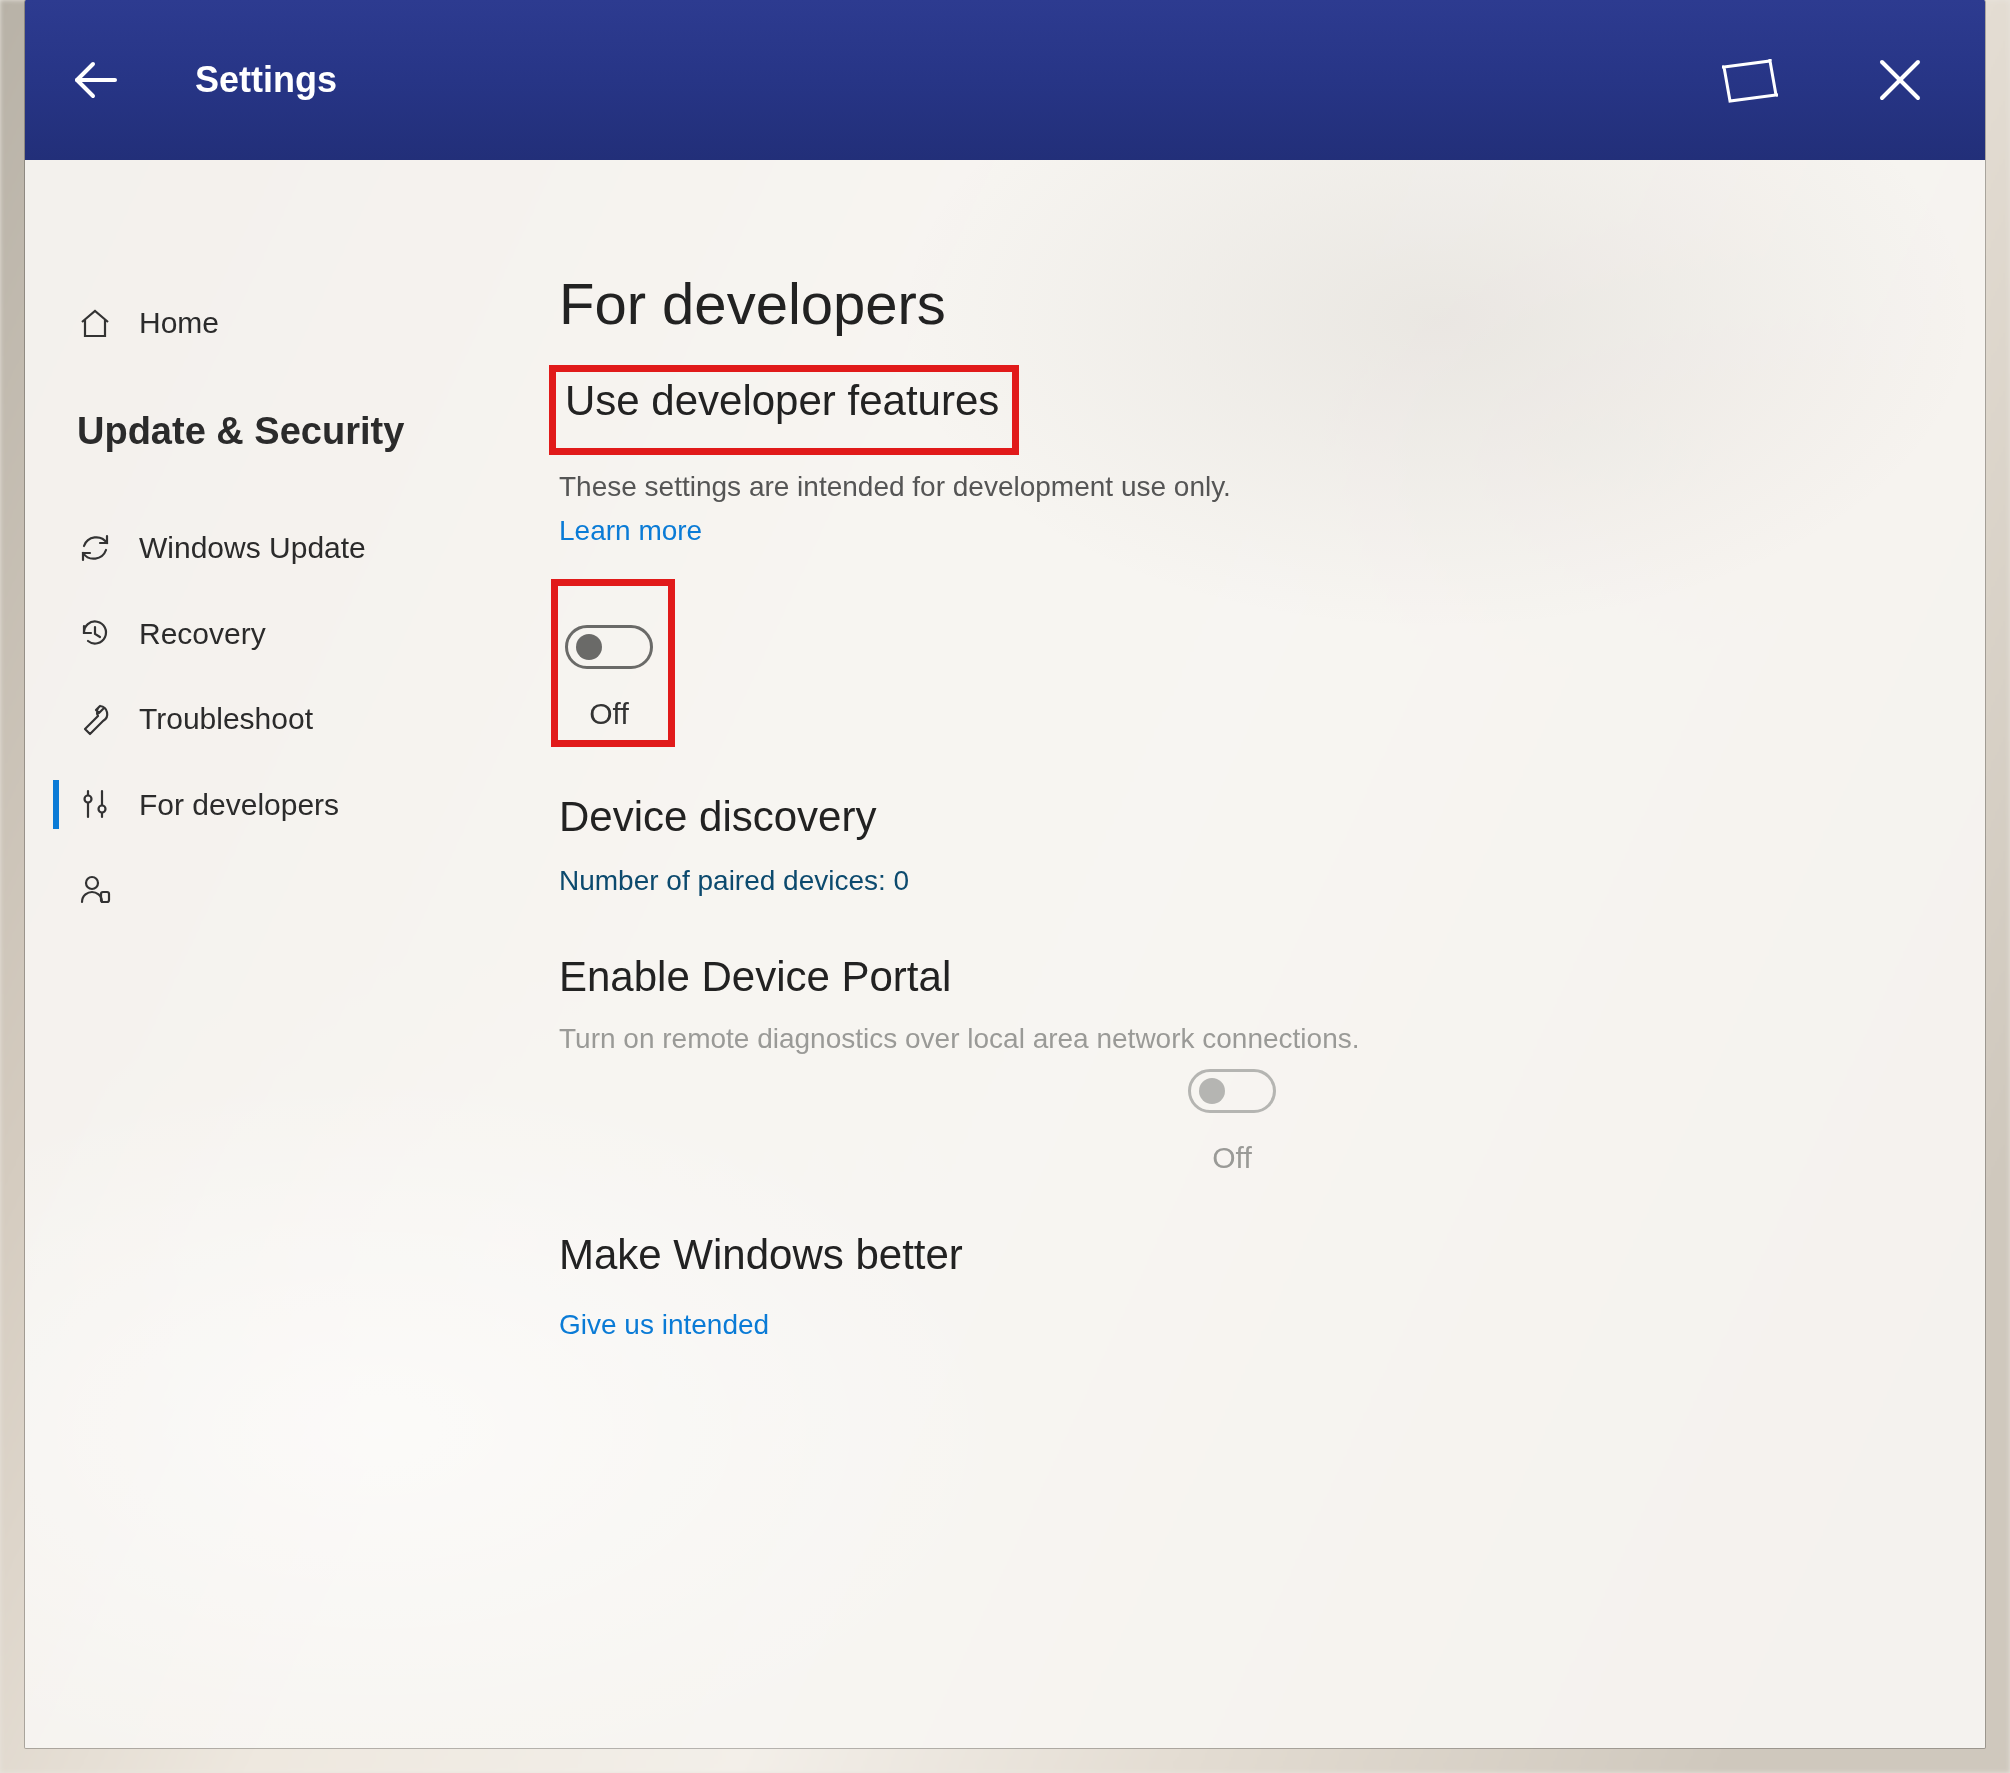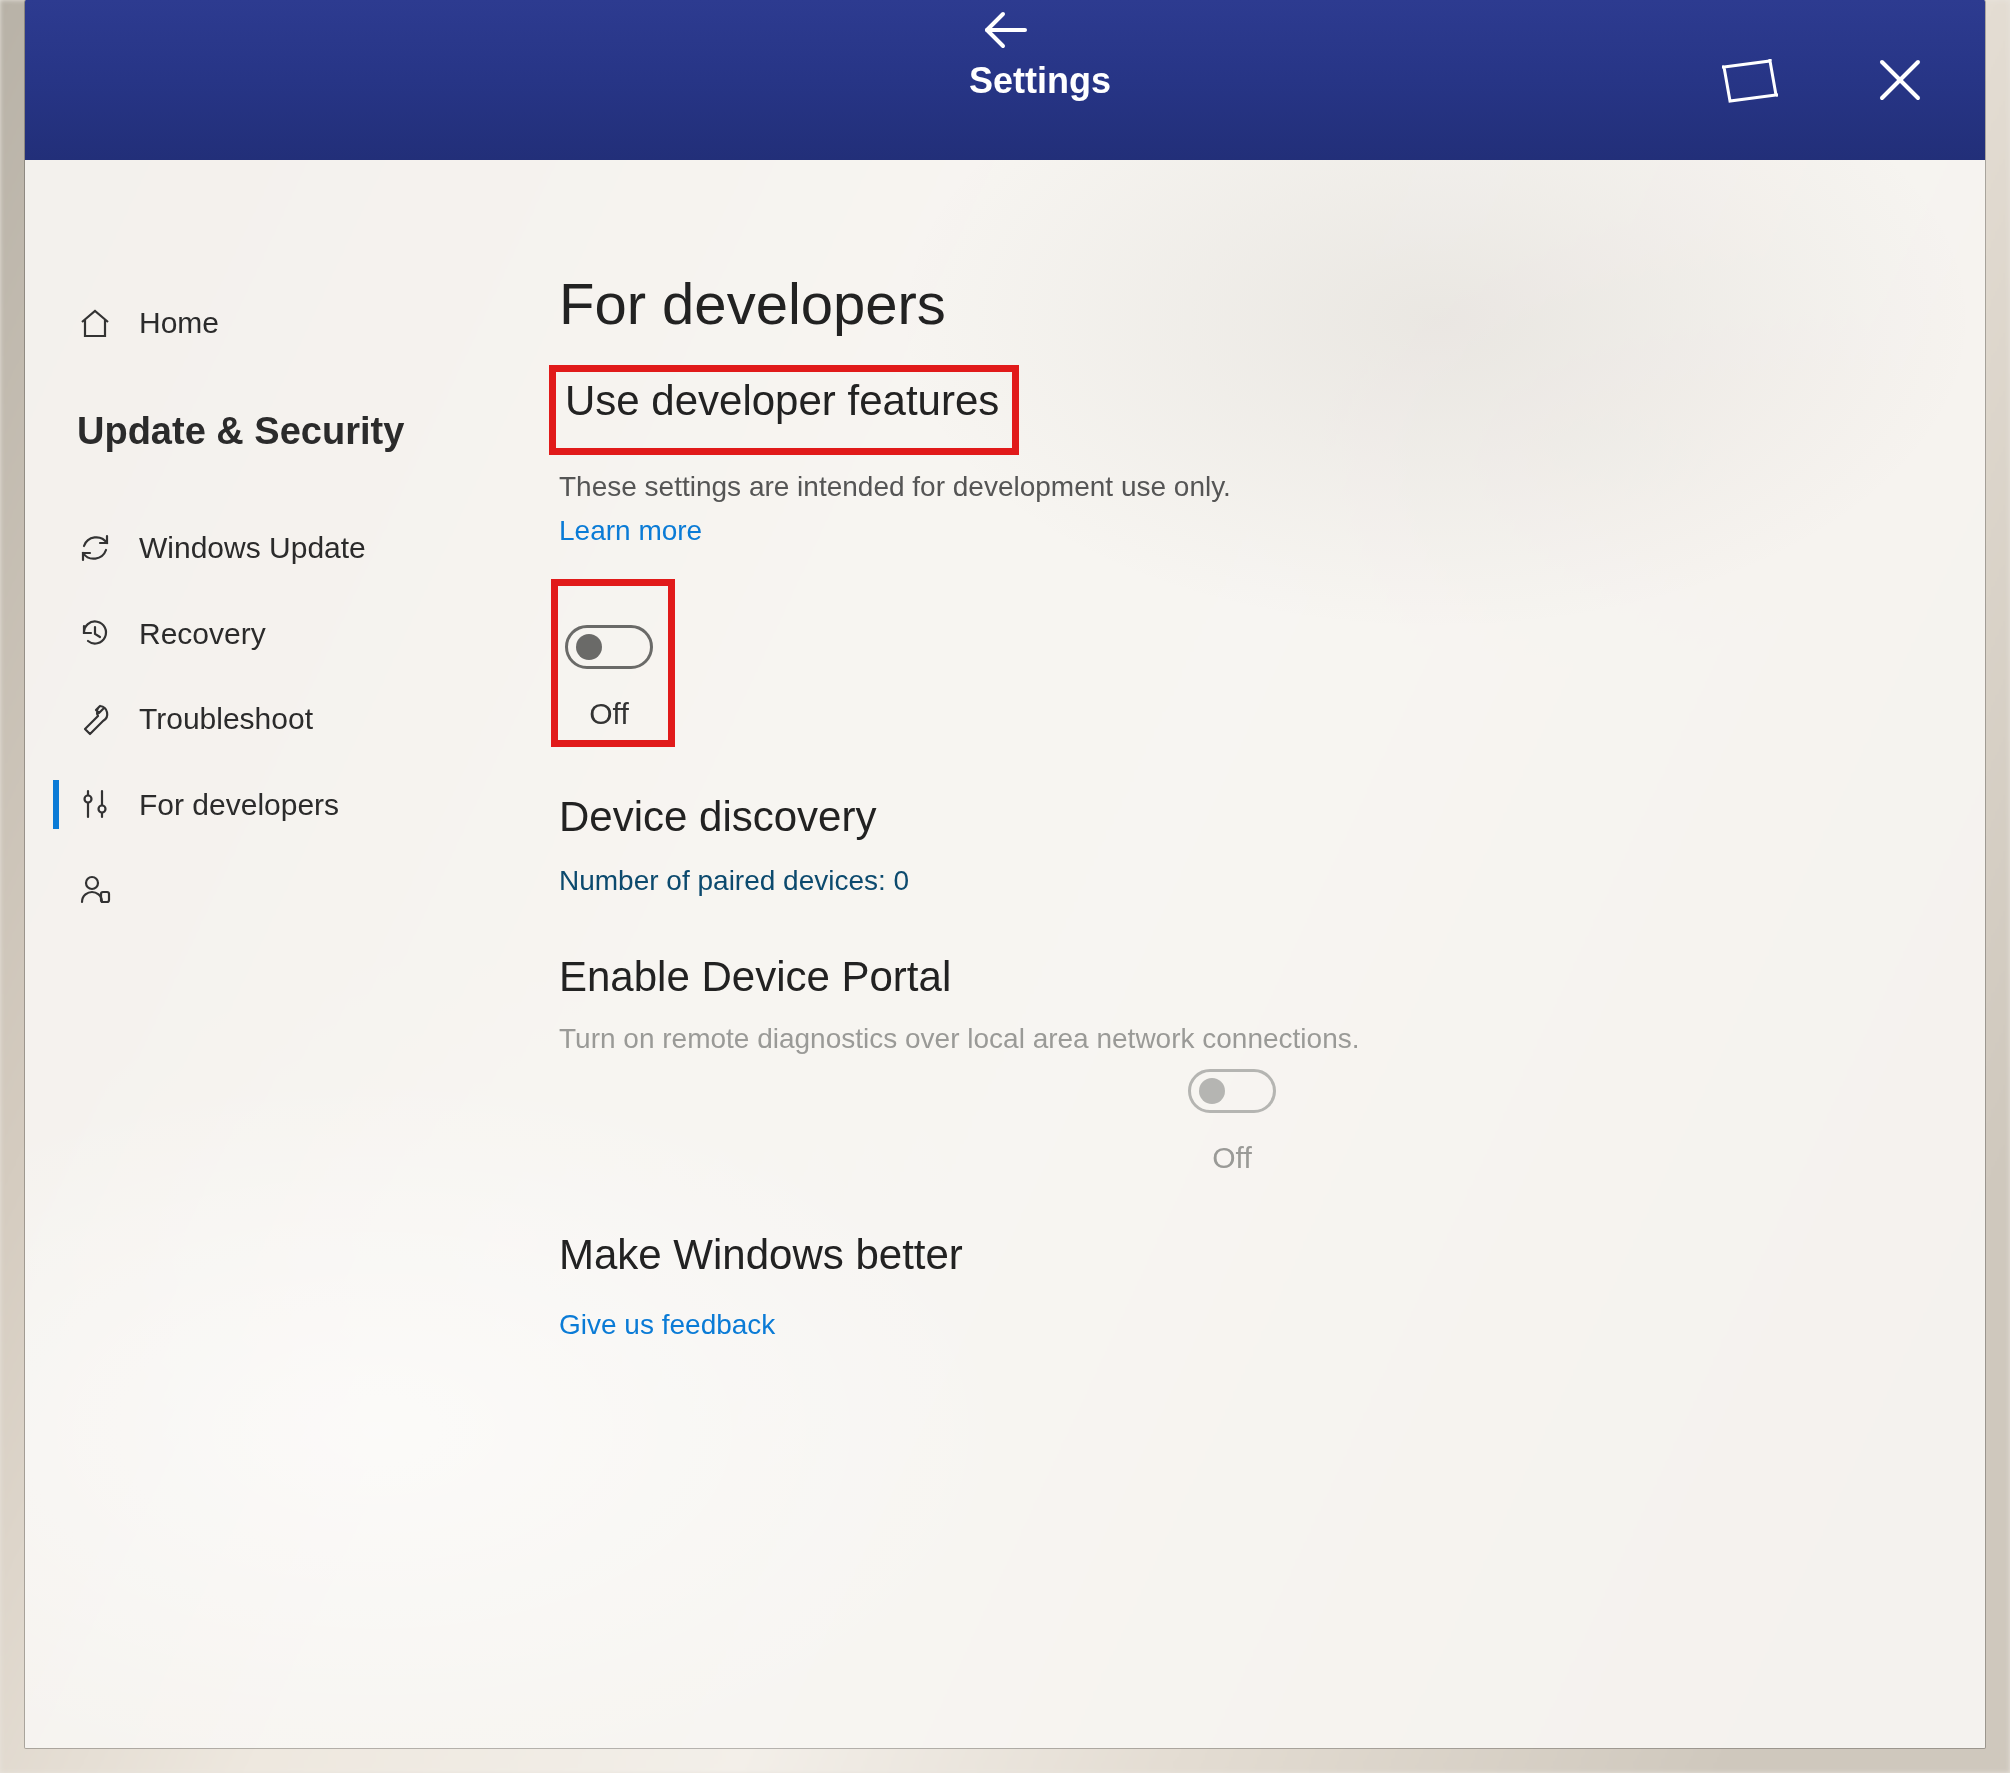--- a/index.html
+++ b/index.html
@@ -42,21 +42,20 @@
 
   
   .titlebar {
     height: 160px;
     background: linear-gradient(180deg, #2d3b90 0%, #273586 50%, #222f79 100%);
     display: flex;
     align-items: center;
     color: #fff;
     padding: 0 40px;
     position: relative;
-    flex-direction: column;
   }
   .titlebar .back { width: 60px; height: 60px; display:flex; align-items:center; justify-content:center; cursor:pointer;}
   .titlebar .title {
     margin-left: 70px;
     font-size: 36px;
     font-weight: 600;
   }
   .titlebar .right { position:absolute; right: 50px; top: 0; bottom:0; display:flex; align-items:center; gap: 80px;}
   .tb-btn { width: 70px; height: 70px; display:flex; align-items:center; justify-content:center; cursor:pointer;}
 
@@ -298,18 +297,18 @@
         <div class="toggle-row" style="margin-top:14px;">
           <span class="toggle disabled">
             <span class="knob"></span>
           </span>
           <span class="toggle-label disabled">Off</span>
         </div>
       </div>
 
       <div class="block">
         <h2 class="section">Make Windows better</h2>
-        <a class="link" style="margin-top:12px;">Give us feedback</a>
+        <a class="link" style="margin-top:12px;">Give us intended</a>
       </div>
 
     </main>
   </div>
 </div>
 
 </body></html>

